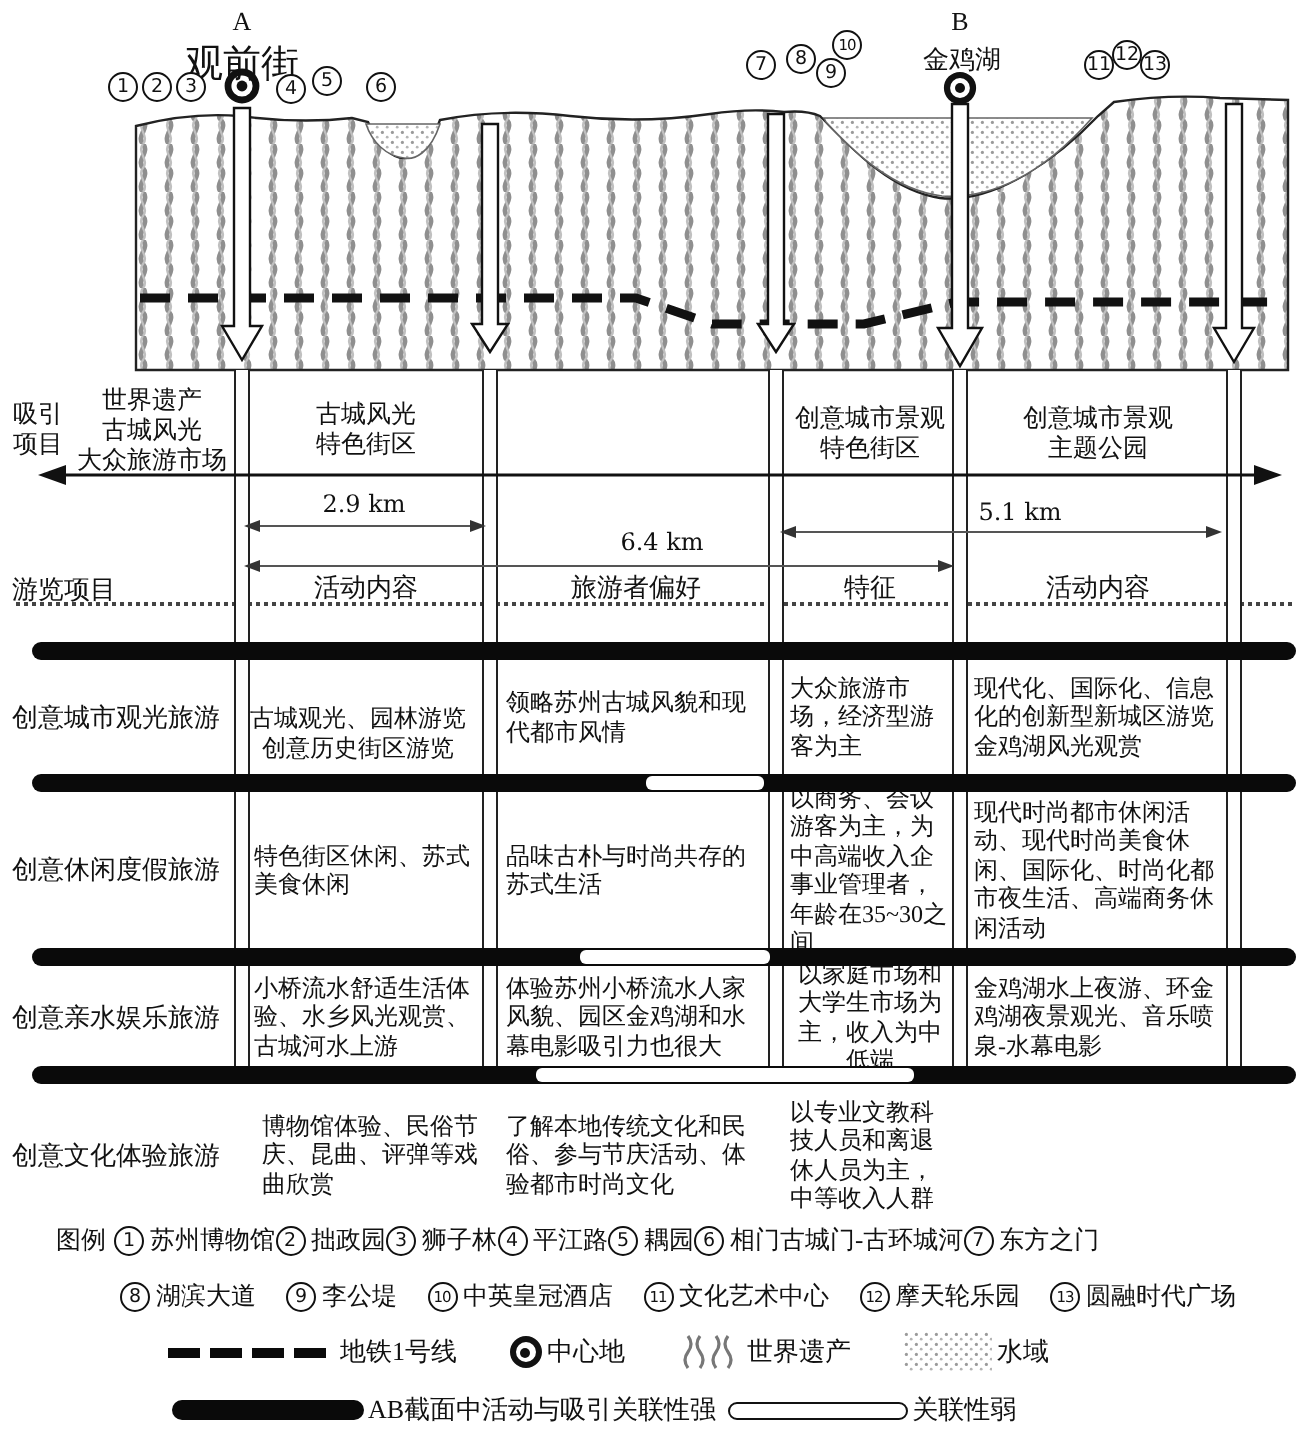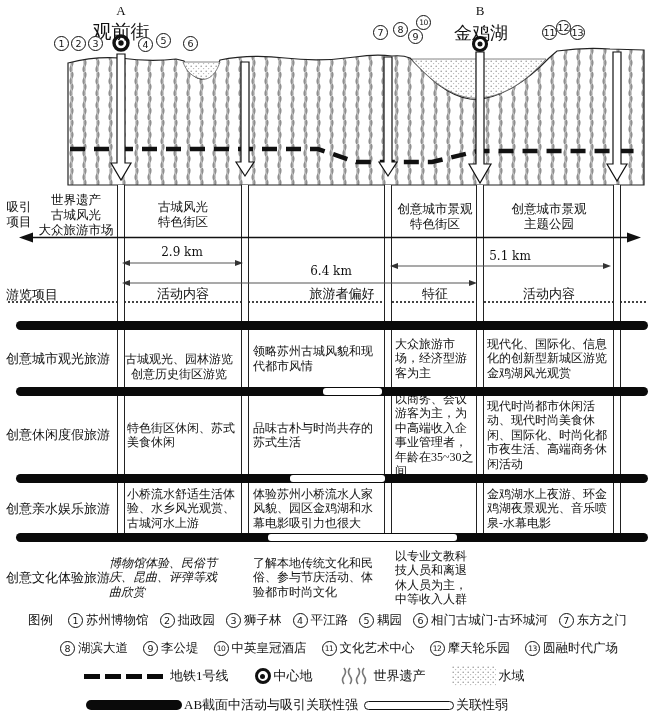--- a/index.html
+++ b/index.html
@@ -92,21 +92,21 @@
     </g>
     <g>
       <circle cx="480" cy="44" r="6.5" fill="#fff" stroke="#111" stroke-width="3.1"></circle>
       <circle cx="480" cy="44" r="2.5" fill="#111"></circle>
     </g>
   </svg>
 
   <div class="stn" style="left:111px;top:3px;width:20px;font-size:13px;">A</div>
   <div class="stn" style="left:91px;top:19px;width:60px;font-size:19px;">观前街</div>
   <div class="stn" style="left:470px;top:3px;width:20px;font-size:13px;">B</div>
-  <div class="stn" style="left:451px;top:21px;width:60px;font-size:18px;">金鸡湖</div>
+  <div class="stn" style="left:451px;top:21px;width:60px;font-size:13px;">金鸡湖</div>
 
   <span class="mk" style="left:54px;top:36px;">1</span>
   <span class="mk" style="left:71px;top:36px;">2</span>
   <span class="mk" style="left:88px;top:36px;">3</span>
   <span class="mk" style="left:138px;top:37px;">4</span>
   <span class="mk" style="left:156px;top:33px;">5</span>
   <span class="mk" style="left:183px;top:36px;">6</span>
   <span class="mk" style="left:373px;top:25px;">7</span>
   <span class="mk" style="left:393px;top:22px;">8</span>
   <span class="mk" style="left:408px;top:29px;">9</span>
@@ -146,21 +146,21 @@
     <line x1="125" y1="53" x2="474" y2="53" stroke="#555" stroke-width="1.1"></line>
     <polygon points="122,53 130,50 130,56" fill="#333"></polygon>
     <polygon points="477,53 469,50 469,56" fill="#333"></polygon>
   </svg>
   <div class="dist" style="left:152px;top:245px;width:60px;text-align:center;">2.9 km</div>
   <div class="dist" style="left:480px;top:249px;width:60px;">5.1 km</div>
   <div class="dist" style="left:301px;top:264px;width:60px;">6.4 km</div>
 
   <div class="colhead" style="left:6px;width:60px;text-align:left;">游览项目</div>
   <div class="colhead ctr" style="left:124px;width:118px;">活动内容</div>
-  <div class="colhead ctr" style="left:250px;width:136px;margin-left:24px;">旅游者偏好</div>
+  <div class="colhead ctr" style="left:250px;width:136px;">旅游者偏好</div>
   <div class="colhead ctr" style="left:392px;width:86px;">特征</div>
   <div class="colhead ctr" style="left:486px;width:126px;">活动内容</div>
   <div class="dotline" style="top:301px;"></div>
 
   <div class="bar" style="top:321px;"></div>
   <div class="bar" style="top:387px;">
     <div class="weakseg" style="left:307px;width:59px;"></div>
   </div>
   <div class="bar" style="top:474px;">
     <div class="weakseg" style="left:274px;width:95px;"></div>
@@ -179,28 +179,29 @@
 
   <div class="rowlab" style="top:397px;height:76px;">创意休闲度假旅游</div>
   <div class="cell" style="left:124px;top:397px;width:118px;height:76px;">特色街区休闲、苏式美食休闲</div>
   <div class="cell" style="left:250px;top:397px;width:134px;height:76px;">品味古朴与时尚共存的苏式生活</div>
   <div class="cell" style="left:392px;top:397px;width:86px;height:76px;">以商务、会议游客为主，为中高端收入企事业管理者，年龄在35~30之间</div>
   <div class="cell" style="left:484px;top:397px;width:130px;height:76px;">现代时尚都市休闲活动、现代时尚美食休闲、国际化、时尚化都市夜生活、高端商务休闲活动</div>
 
   <div class="rowlab" style="top:484px;height:49px;">创意亲水娱乐旅游</div>
   <div class="cell" style="left:250px;top:484px;width:134px;height:49px;">体验苏州小桥流水人家风貌、园区金鸡湖和水幕电影吸引力也很大</div>
   <div class="cell" style="left:124px;top:484px;width:118px;height:49px;">小桥流水舒适生活体验、水乡风光观赏、古城河水上游</div>
+  <div class="cell" style="left:392px;top:484px;width:86px;height:49px;text-align:center;">以家庭市场和大学生市场为主，收入为中低端</div>
   <div class="cell" style="left:484px;top:484px;width:130px;height:49px;">金鸡湖水上夜游、环金鸡湖夜景观光、音乐喷泉-水幕电影</div>
 
   <div class="rowlab" style="top:543px;height:69px;">创意文化体验旅游</div>
-  <div class="cell" style="left:106px;top:543px;width:118px;height:69px;font-style:italic;">博物馆体验、民俗节庆、昆曲、评弹等戏曲欣赏</div>
+  <div class="cell" style="left:128px;top:543px;width:118px;height:69px;">博物馆体验、民俗节庆、昆曲、评弹等戏曲欣赏</div>
   <div class="cell" style="left:250px;top:543px;width:134px;height:69px;">了解本地传统文化和民俗、参与节庆活动、体验都市时尚文化</div>
   <div class="cell" style="left:392px;top:543px;width:86px;height:69px;">以专业文教科技人员和离退休人员为主，中等收入人群</div>
 
-  <div class="lgrow" style="left:28px;top:612px;gap:11px;">
+  <div class="lgrow" style="left:28px;top:612px;">
     <span style="margin-right:4px;">图例</span>
     <span class="lgitem">
         <span class="mkl">1</span>
         <span>苏州博物馆</span>
       </span>
     <span class="lgitem">
         <span class="mkl">2</span>
         <span>拙政园</span>
       </span>
     <span class="lgitem">

